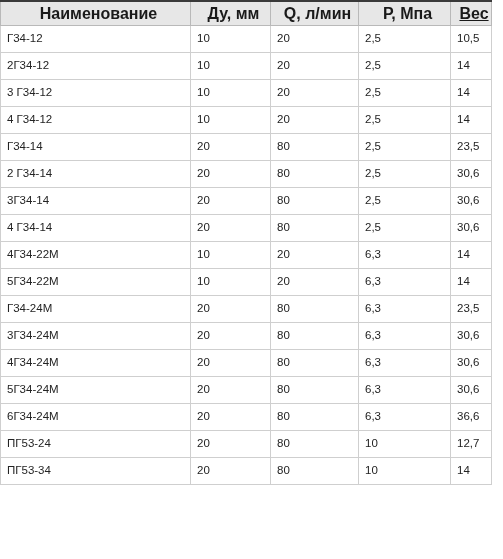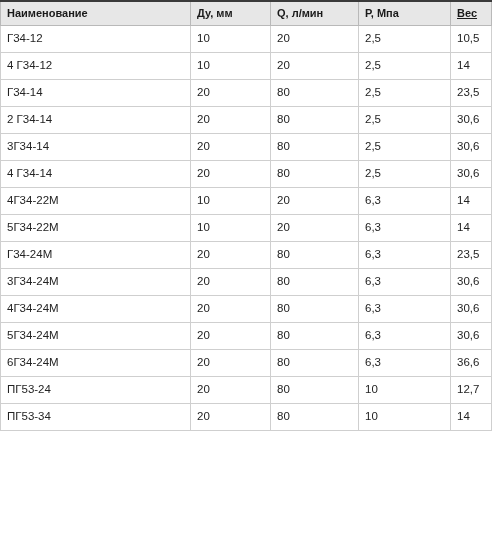--- a/index.html
+++ b/index.html
@@ -35,23 +35,23 @@
   table.spec-table col.c-q     { width: 88px;  }
   table.spec-table col.c-p     { width: 92px;  }
   table.spec-table col.c-w     { width: 41px;  }
 
   table.spec-table thead th {
     background: #e7e7e7;
     border-top: 2px solid #3a3a3a;
     border-bottom: 1px solid #b9b9b9;
     border-right: 1px solid #b9b9b9;
     border-left: none;
-    text-align: left;
+    text-align: center;
     font-weight: bold;
-    font-size: 11px;
+    font-size: 16px;
     color: #1a1a1a;
     padding: 5px 0 5px 6px;
     height: 13px;
     line-height: 13px;
     white-space: nowrap;
   }
   table.spec-table thead th.first-col {
     border-left: 1px solid #b9b9b9;
   }
   table.spec-table thead th.last-col {
@@ -106,20 +106,34 @@
     </thead>
     <tbody id="table-body">
         <tr>
           <td class="first-col">Г34-12</td>
           <td>10</td>
           <td>20</td>
           <td>2,5</td>
           <td class="last-col">10,5</td>
         </tr>
         <tr>
+          <td class="first-col">2Г34-12</td>
+          <td>10</td>
+          <td>20</td>
+          <td>2,5</td>
+          <td class="last-col">14</td>
+        </tr>
+        <tr>
+          <td class="first-col">3 Г34-12</td>
+          <td>10</td>
+          <td>20</td>
+          <td>2,5</td>
+          <td class="last-col">14</td>
+        </tr>
+        <tr>
           <td class="first-col">4 Г34-12</td>
           <td>10</td>
           <td>20</td>
           <td>2,5</td>
           <td class="last-col">14</td>
         </tr>
         <tr>
           <td class="first-col">Г34-14</td>
           <td>20</td>
           <td>80</td>

